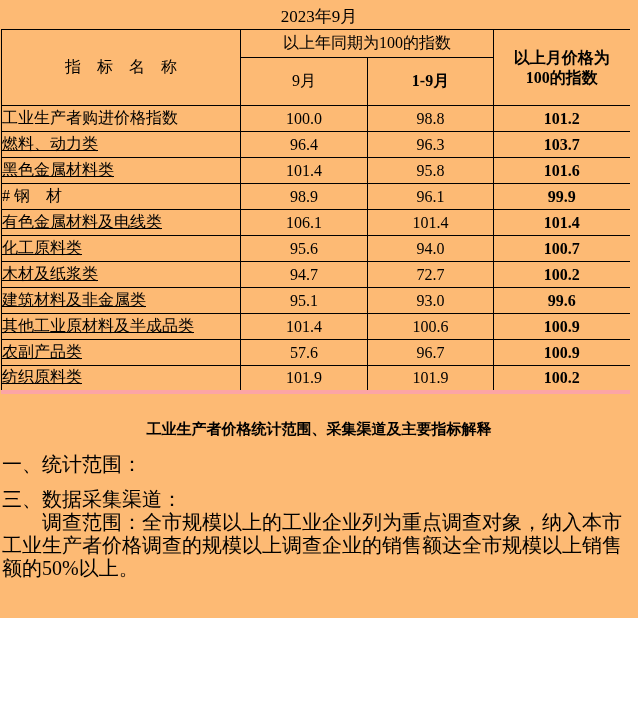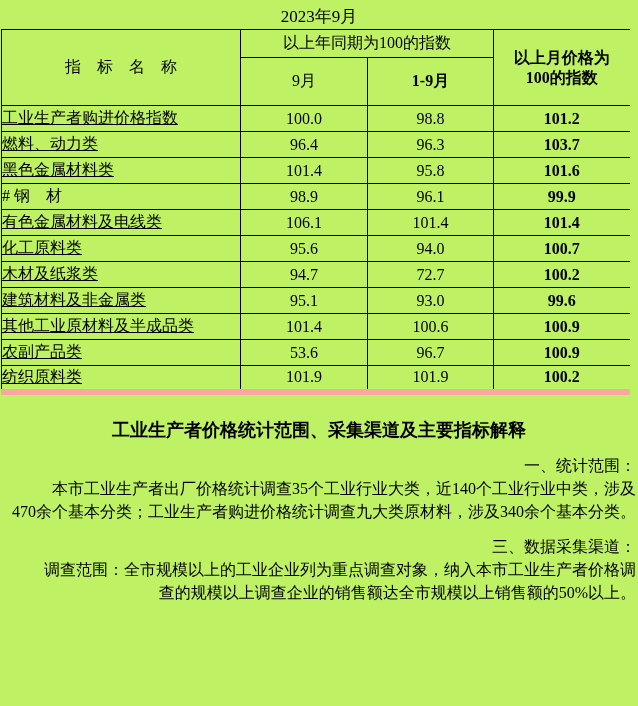--- a/index.html
+++ b/index.html
@@ -4,23 +4,23 @@
 <style>
   * { box-sizing: border-box; }
   html, body { margin: 0; padding: 0; background: #fff; }
   body {
     width: 638px; height: 706px;
     color: #000;
     font-family: "Liberation Serif", "DejaVu Serif", serif;
   }
   .page {
     position: relative;
-    width: 638px; height: 706px;
+    width: 638px; height: 618px;
     overflow: hidden;
-    background: #bef264;
+    background: #fdba74;
   }
   .title {
     text-align: center;
     font-size: 17px;
     line-height: 21px;
     padding-top: 6px;
     height: 29px;
   }
   table.idx-table {
     border-collapse: collapse;
@@ -36,35 +36,35 @@
     vertical-align: middle;
     overflow: hidden;
     white-space: nowrap;
   }
   .idx-table th:last-child, .idx-table td:last-child { border-right: none; font-weight: bold; }
   .idx-table thead th { text-align: center; }
   .idx-table th.c-mom { white-space: normal; line-height: 20px; padding: 0 8px; }
   .idx-table tr.hrow1 th { height: 28px; }
   .idx-table tr.hrow2 th { height: 48px; }
   .idx-table tbody td { height: 26px; }
-  .idx-table tbody tr:last-child td { border-bottom: 6px solid #fca5a5; }
+  .idx-table tbody tr:last-child td { border-bottom: 4px solid #fca5a5; }
   .c-num { text-align: center; }
   .c-label { text-align: left; }
-  .ind0 { padding-left: 3px; text-decoration: underline; }
+  .ind0 { padding-left: 3px; }
   .ind1 { padding-left: 15px; text-decoration: underline; }
   .ind2 { padding-left: 29px; }
   .notes { margin-top: 24px; padding: 0 2px; }
   .notes-heading {
     text-align: center;
     font-weight: bold;
-    font-size: 18px;
+    font-size: 15px;
     line-height: 22px;
     margin-bottom: 13px;
   }
-  .section { margin-top: 12px; font-size: 16px; line-height: 23px; text-align: right; }
+  .section { margin-top: 12px; font-size: 20px; line-height: 23px; }
   .sec-title { text-indent: 0; }
   .section p { margin: 0; text-indent: 2em; }
 </style>
 </head>
 <body>
 
 <div class="page">
 
   <div class="title">2023年9月</div>
 
@@ -136,39 +136,38 @@
           <td class="c-num">99.6</td>
         </tr>
         <tr>
           <td class="c-label ind1">其他工业原材料及半成品类</td>
           <td class="c-num">101.4</td>
           <td class="c-num">100.6</td>
           <td class="c-num">100.9</td>
         </tr>
         <tr>
           <td class="c-label ind1">农副产品类</td>
-          <td class="c-num">53.6</td>
+          <td class="c-num">57.6</td>
           <td class="c-num">96.7</td>
           <td class="c-num">100.9</td>
         </tr>
         <tr>
           <td class="c-label ind1">纺织原料类</td>
           <td class="c-num">101.9</td>
           <td class="c-num">101.9</td>
           <td class="c-num">100.2</td>
         </tr>
       </tbody>
   </table>
 
   <div class="notes">
     <div class="notes-heading">工业生产者价格统计范围、采集渠道及主要指标解释</div>
     <div id="sections">
         <div class="section">
           <div class="sec-title">一、统计范围：</div>
-          <p>本市工业生产者出厂价格统计调查35个工业行业大类，近140个工业行业中类，涉及470余个基本分类；工业生产者购进价格统计调查九大类原材料，涉及340余个基本分类。</p>
         </div>
         <div class="section">
         </div>
         <div class="section">
           <div class="sec-title">三、数据采集渠道：</div>
           <p>调查范围：全市规模以上的工业企业列为重点调查对象，纳入本市工业生产者价格调查的规模以上调查企业的销售额达全市规模以上销售额的50%以上。</p>
         </div>
       </div>
   </div>
 

